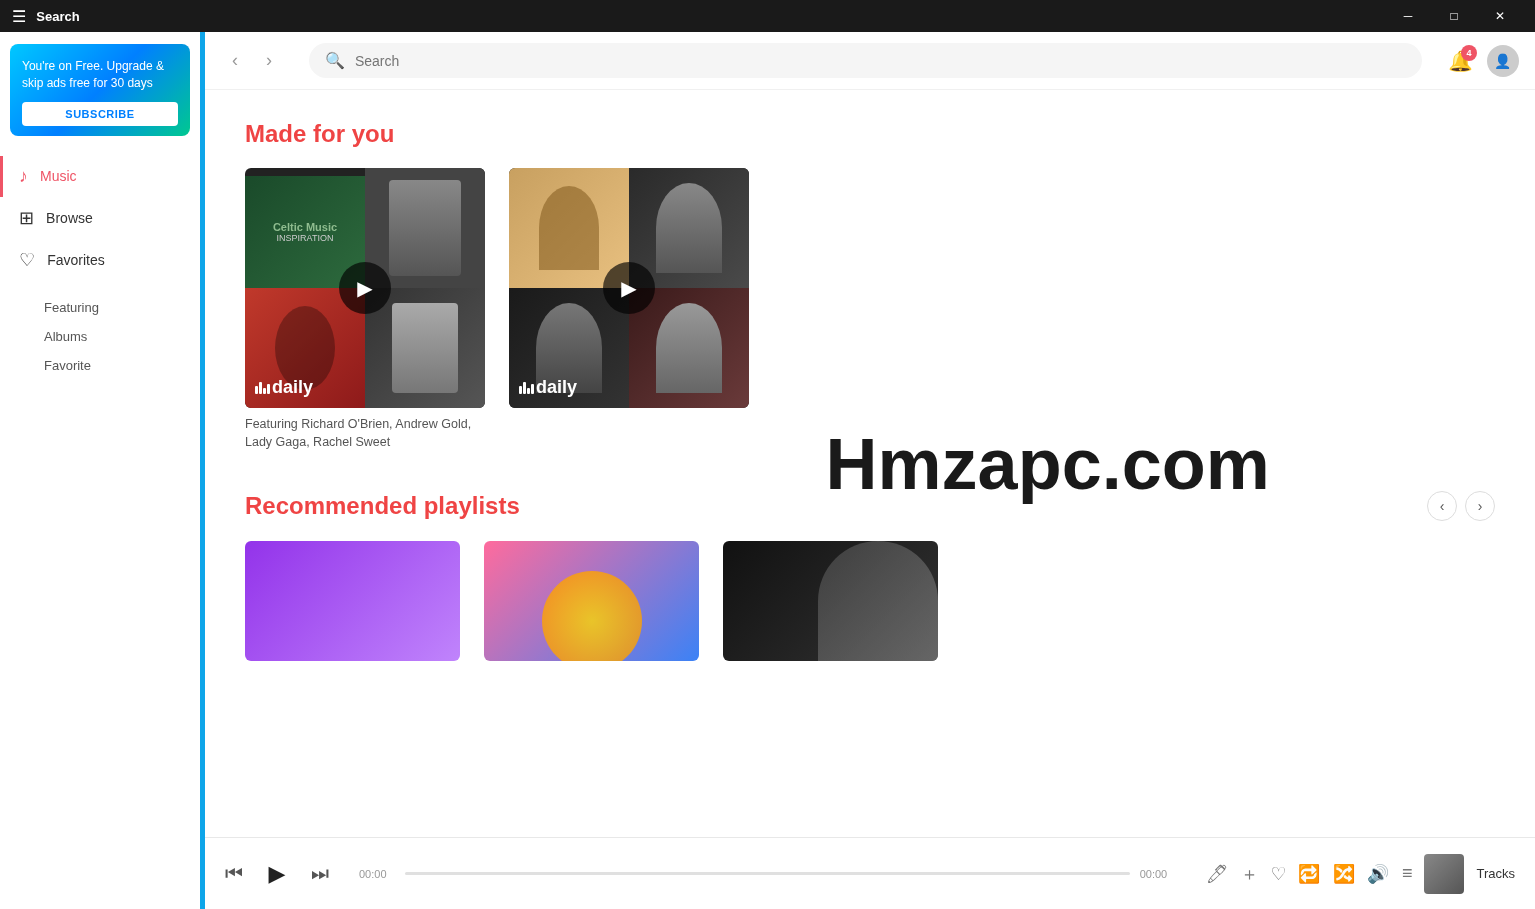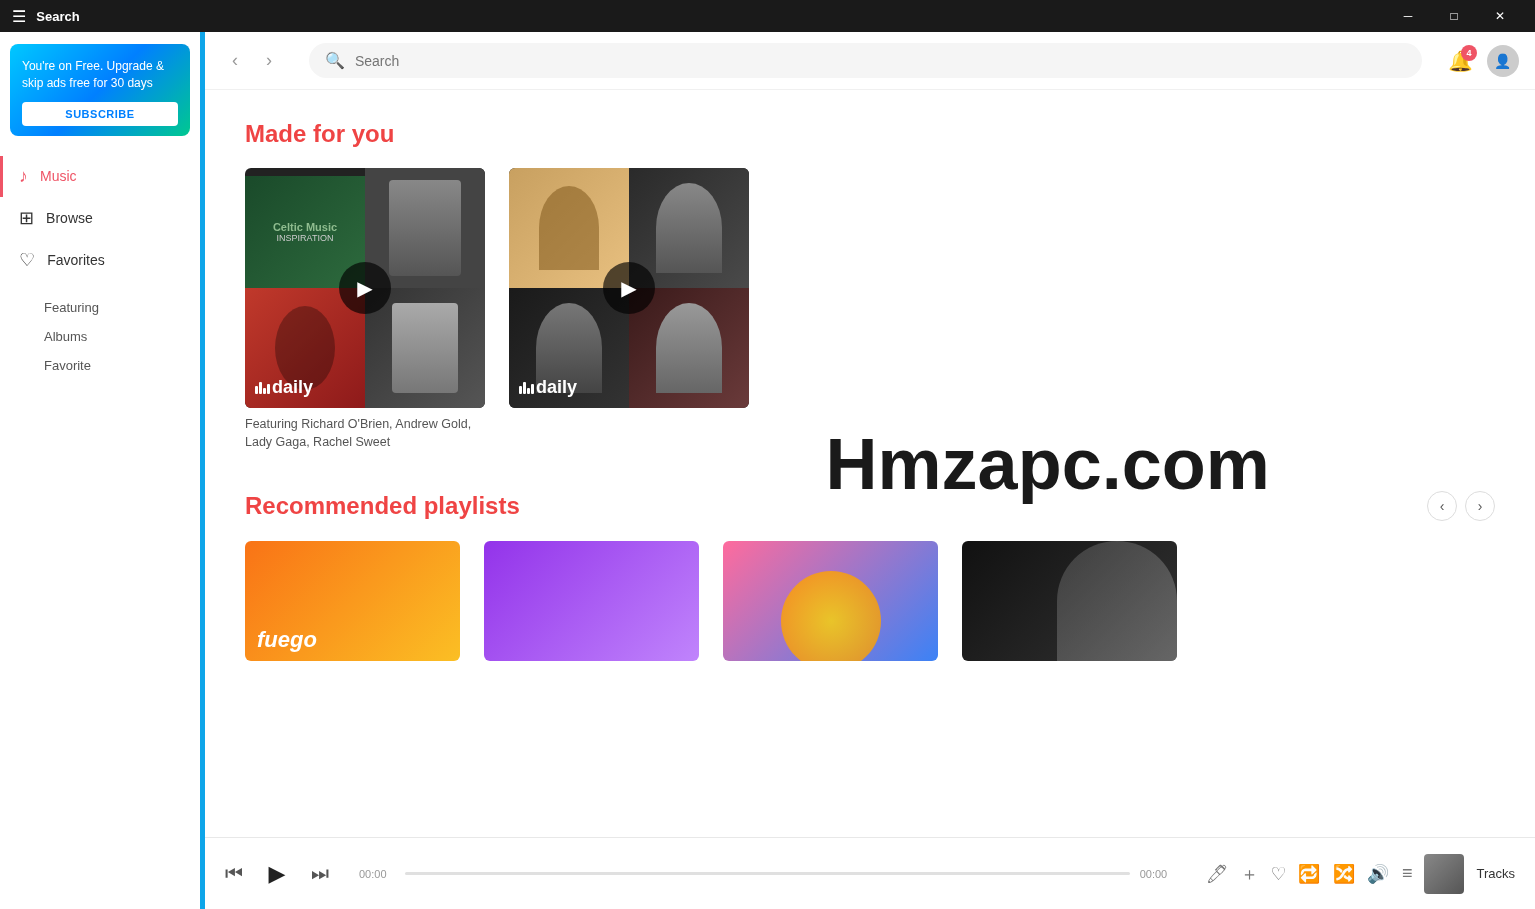--- a/index.html
+++ b/index.html
@@ -551,23 +551,20 @@
       <div class="section">
         <div class="section-header">
           <h2 class="section-title">Recommended playlists</h2>
           <div class="section-nav">
             <button class="section-nav-btn">‹</button>
             <button class="section-nav-btn">›</button>
           </div>
         </div>
         <div class="cards-row">
 
-          <div class="playlist-card playlist-fuego">
-            <span style="color:#fff;font-size:22px;font-style:italic;font-weight:800;">fuego</span>
-          </div>
 
           <div class="playlist-card playlist-purple">
           </div>
 
           <div class="playlist-card playlist-pink" style="background:linear-gradient(135deg,#ff6b9d,#3b82f6); display:flex; align-items:flex-end; overflow:hidden; position:relative;">
             <div style="position:absolute;bottom:-10px;left:50%;transform:translateX(-50%);width:100px;height:100px;background:radial-gradient(circle,#ffd700,#ff8c00);border-radius:50%; opacity:0.8;"></div>
           </div>
 
           <div class="playlist-card playlist-dark" style="background:linear-gradient(135deg,#111,#333);overflow:hidden;position:relative;">
             <div style="position:absolute;bottom:0;right:0;width:120px;height:120px;background:linear-gradient(135deg,#555,#888);border-radius:50% 50% 0 0;opacity:0.6;"></div>

